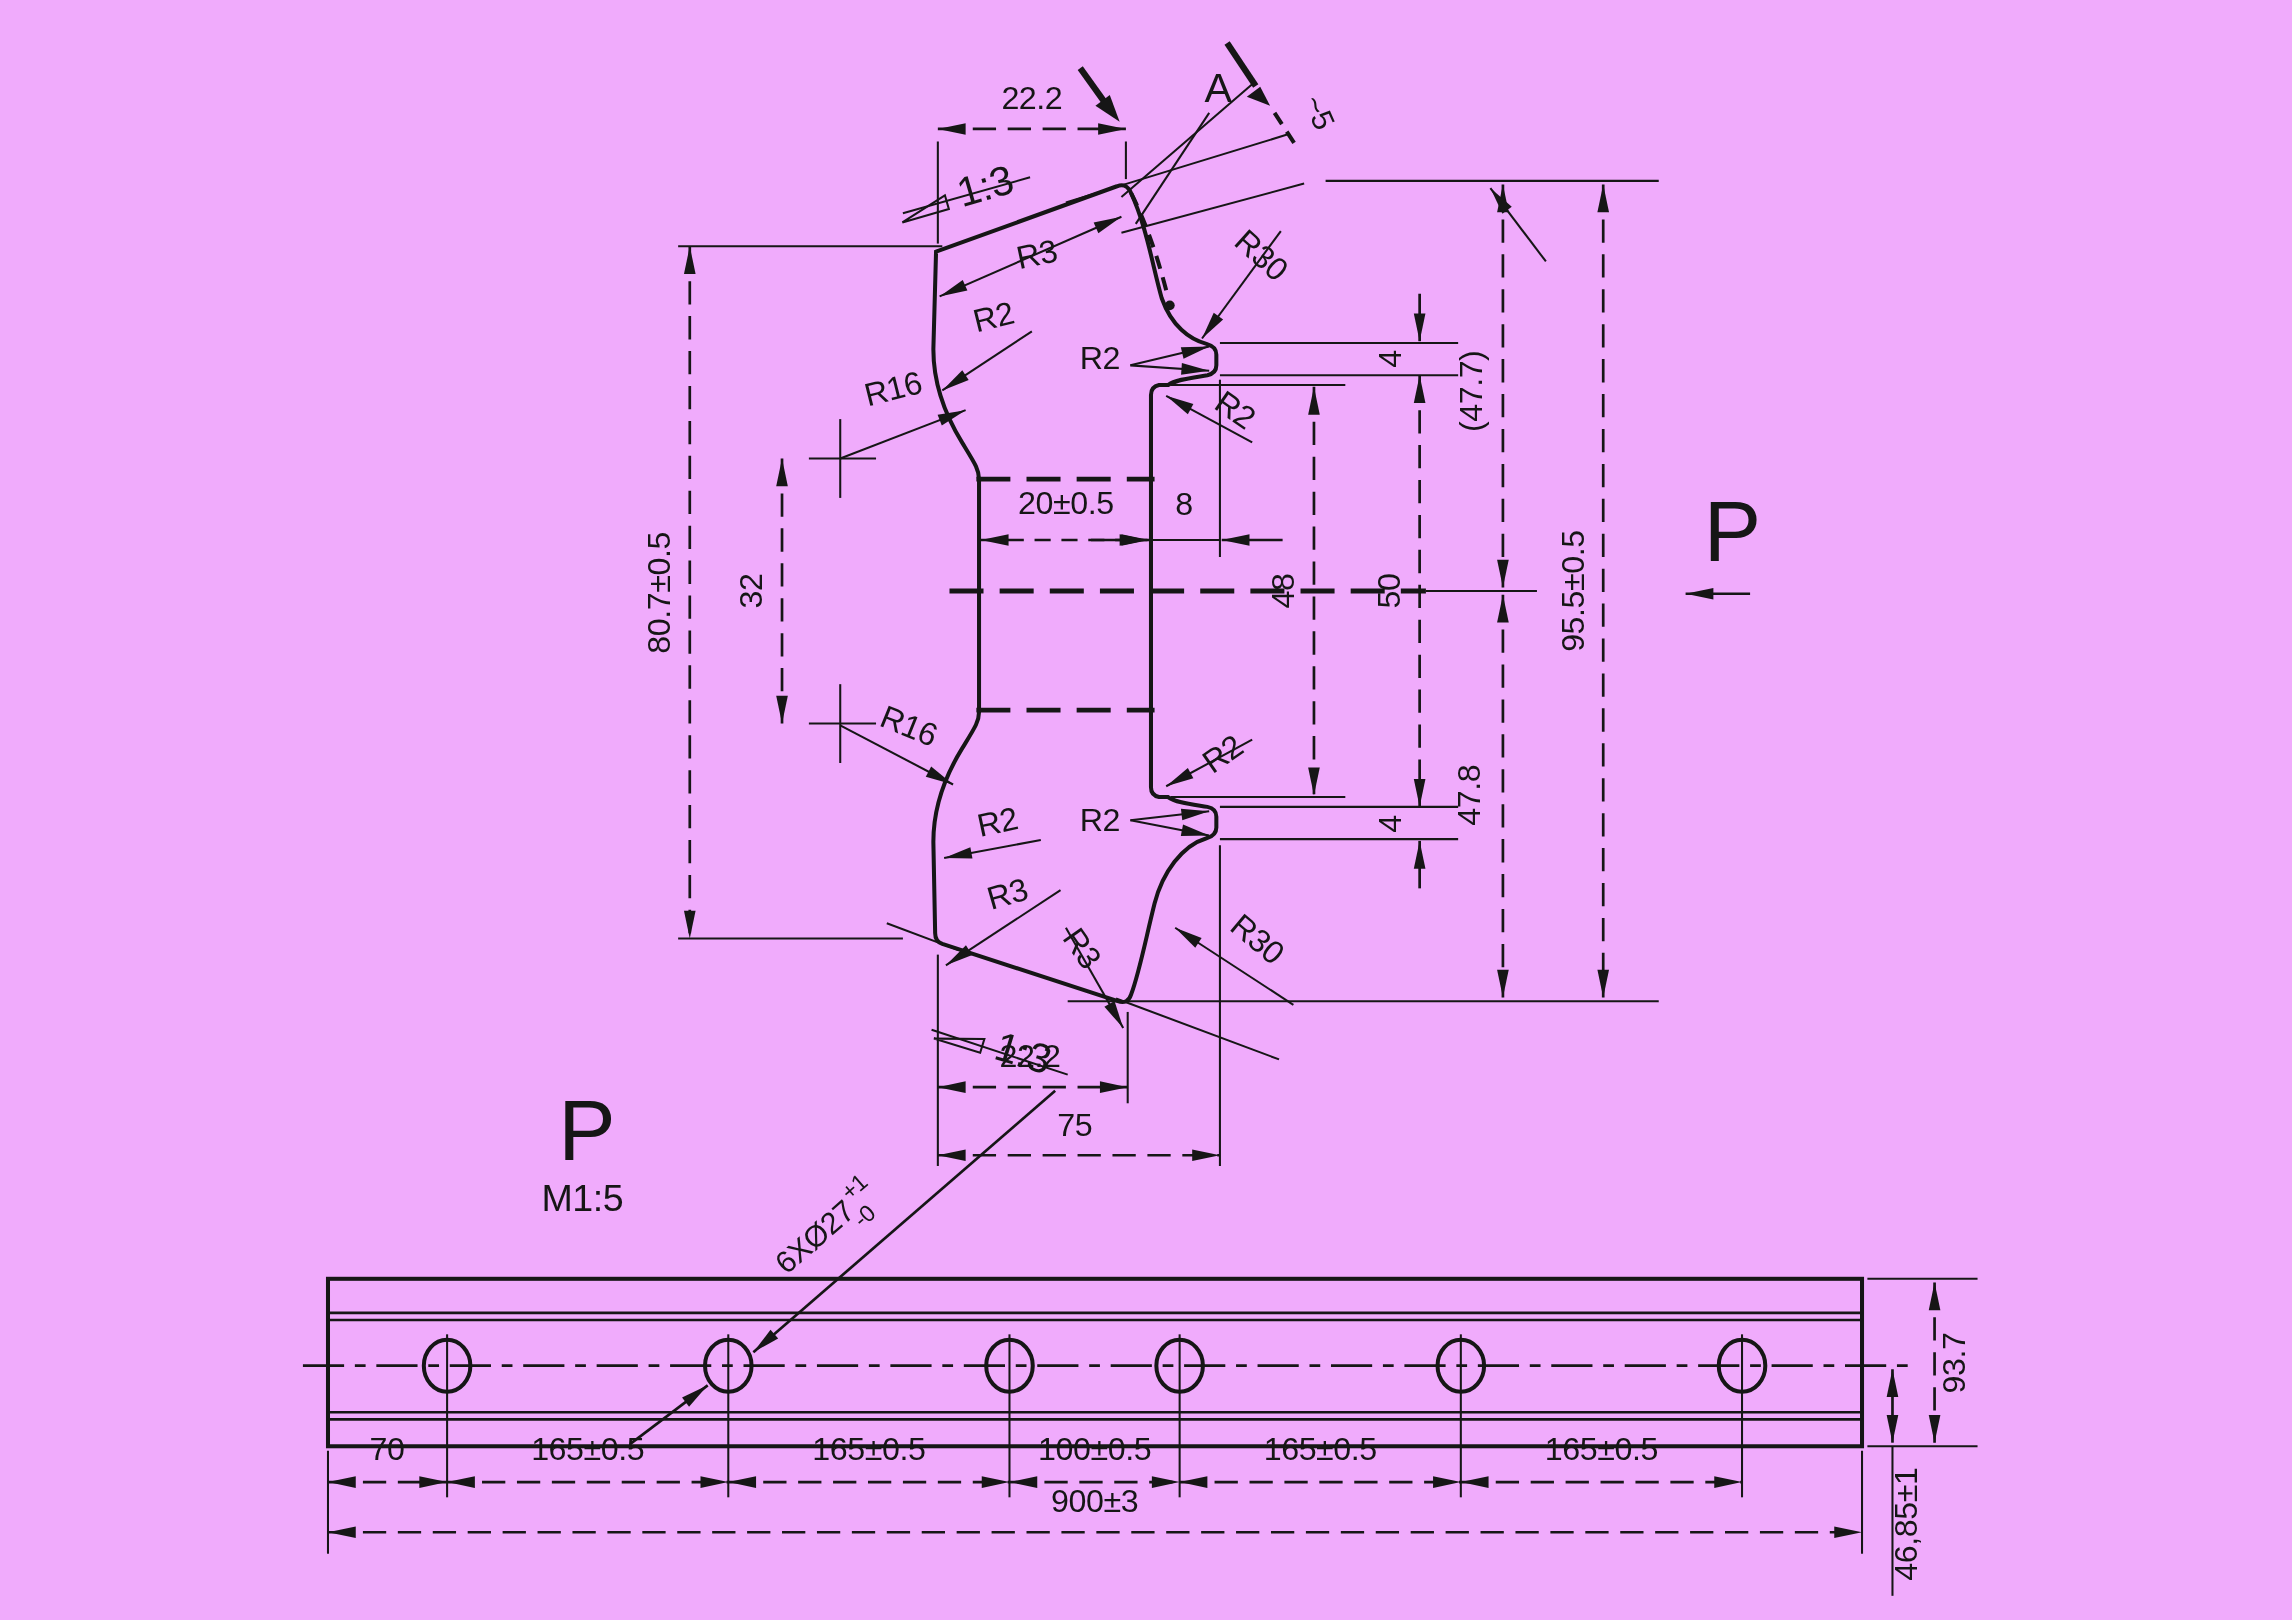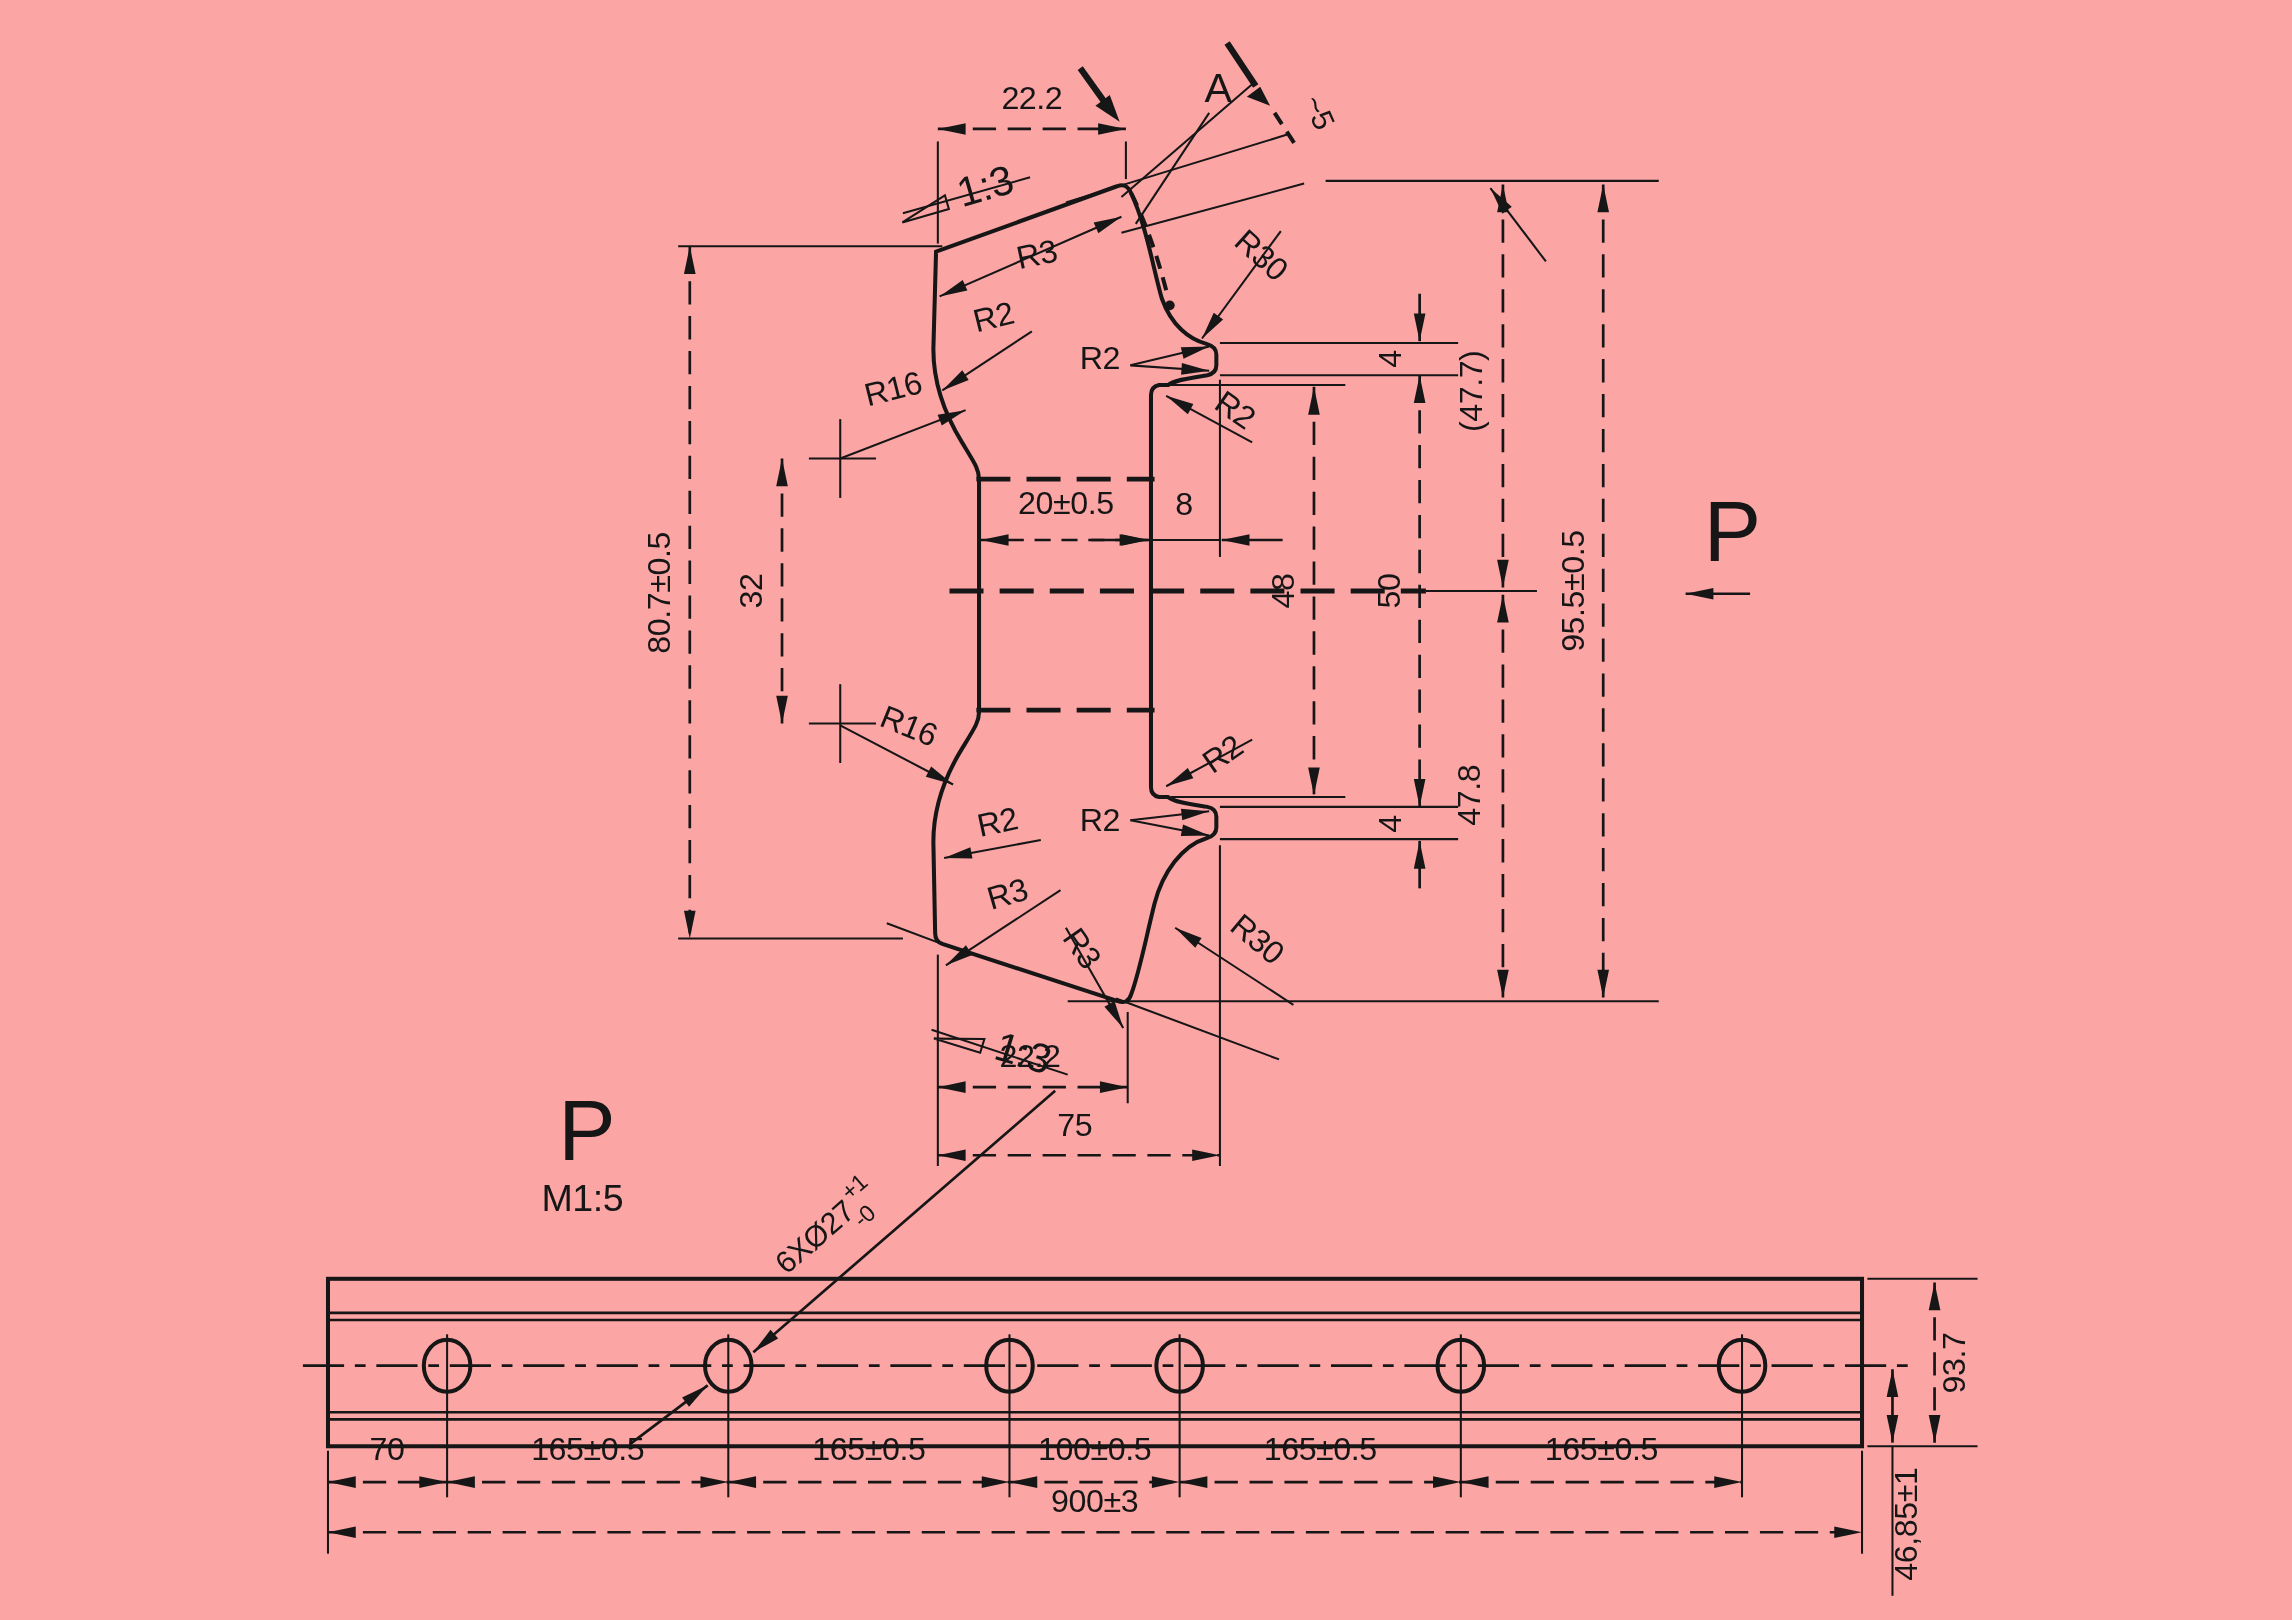--- a/index.html
+++ b/index.html
@@ -1,16 +1,16 @@
 <!DOCTYPE html>
 <html style="font-size:14.3px"><head>
 <meta charset="utf-8">
 <style>
   html,body{margin:0;padding:0;background:#fff;}
-  .stage{width:2293px;height:1620px;position:relative;background:#fca5a5;}
+  .stage{width:2293px;height:1620px;position:relative;background:#f0abfc;}
   svg{display:block;}
   .ln{stroke:#161616;fill:none;stroke-width:2.3;}
   .ln2{stroke:#161616;fill:none;stroke-width:3;}
   .out{stroke:#161616;fill:none;stroke-width:4.5;}
   .dsh{stroke-dasharray:26 13;}
   .cl{stroke-dasharray:46 12 12 12;}
   .wdsh{stroke:#161616;fill:none;stroke-width:5.5;stroke-dasharray:38 18;}
   .adsh{stroke:#161616;fill:none;stroke-width:4.5;stroke-dasharray:15 10;}
   .thick{stroke:#161616;fill:none;stroke-width:7;}
   .blk{fill:#161616;stroke:none;}

